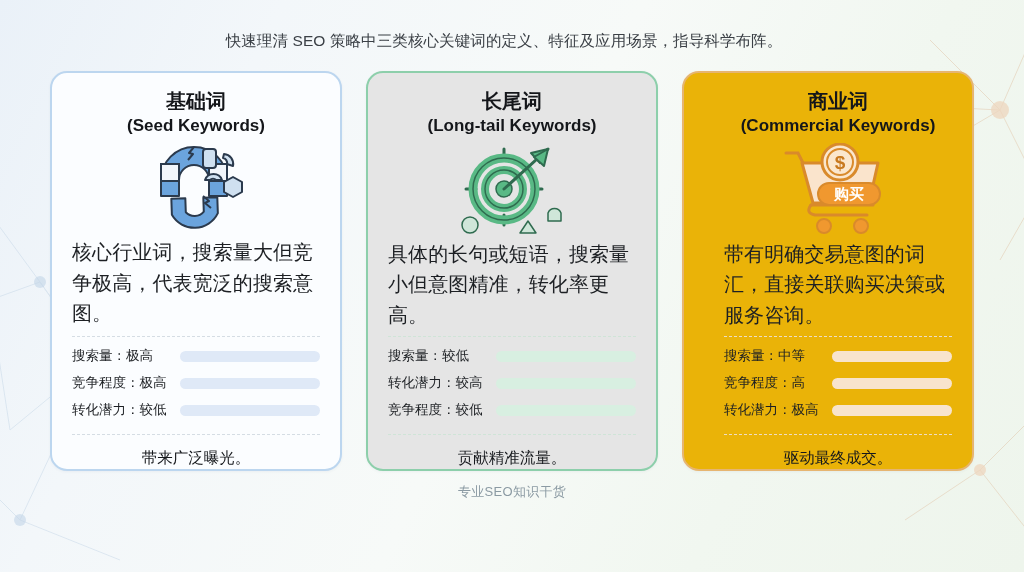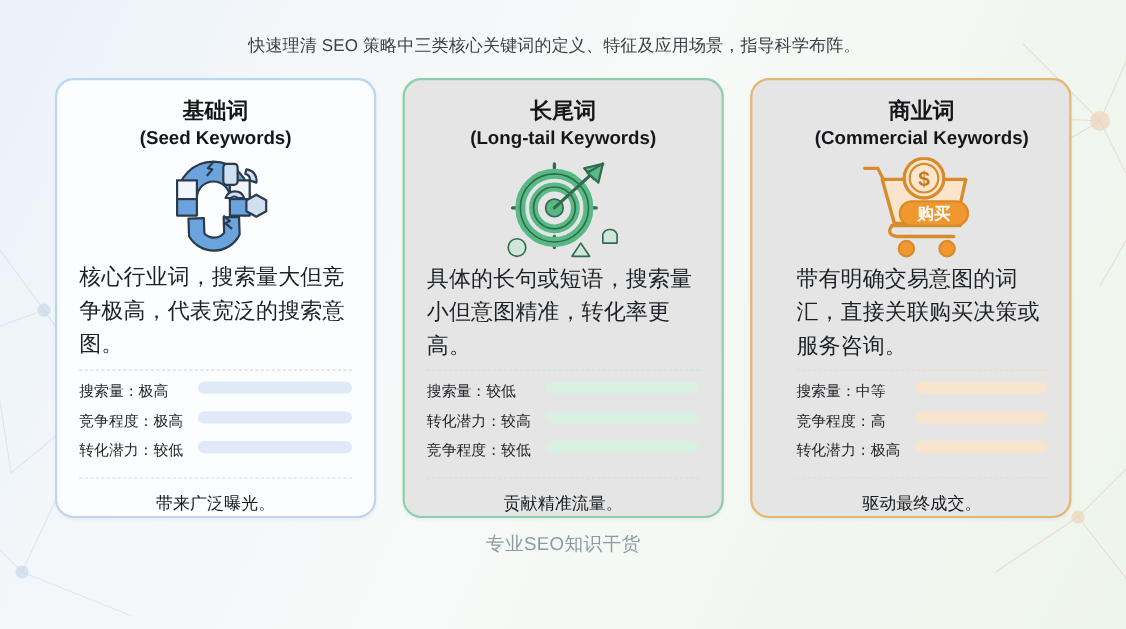--- a/index.html
+++ b/index.html
@@ -63,21 +63,21 @@
     border-radius: 17px;
     border: 2px solid #c9dcf0;
     background: #fcfdfe;
     padding: 16px 20px 0 20px;
     display: flex;
     flex-direction: column;
     box-shadow: 0 1px 3px rgba(40,60,90,0.05);
   }
   .card.blue   { border-color: #bcd6ef; background:#fbfdff; }
   .card.green  { border-color: #8dcfab; background:#e5e5e5; }
-  .card.orange { border-color: #e6b571; background:#e5e5e5;padding-left:40px; }
+  .card.orange { border-color: #e6b571; background:#eab308;padding-left:40px; }
 
   .card-head { text-align: center; }
   .card-title-cn {
     font-size: 20px;
     font-weight: bold;
     color: #14161a;
     line-height: 1.25;
   }
   .card-title-en {
     font-size: 17px;
@@ -106,21 +106,21 @@
 
   .divider {
     border: none;
     border-top: 1px dashed #d5dde4;
     margin: 13px 0 10px 0;
   }
   .divider.green-d  { border-top-color: #cfe4d7; }
   .divider.orange-d { border-top-color: #ecdcc6; }
 
   .metrics { display: flex; flex-direction: column; gap: 9px; }
-  .metric { display: flex; align-items: flex-start; }
+  .metric { display: flex; align-items: center; }
   .metric-label {
     font-size: 13.5px;
     color: #1d2024;
     width: 108px;
     flex: 0 0 108px;
     white-space: nowrap;
   }
   .bar {
     flex: 1;
     height: 11px;
@@ -147,21 +147,21 @@
   .footer-div.orange-d { border-top-color: #ecdcc6; }
   .card-footer {
     text-align: center;
     font-size: 15.5px;
     color: #15181c;
     padding: 13px 0 0 0;
   }
 
   .watermark {
     text-align: center;
-    font-size: 17px;
+    font-size: 13px;
     color: #8b9aa3;
     margin-top: 12px;
     letter-spacing: 0.3px;
   }
 </style>
 </head>
 <body>
 
 <svg id="bg-net" viewBox="0 0 1024 572">
   <g stroke="#c9d9e8" stroke-width="1" fill="none" opacity="0.55">

